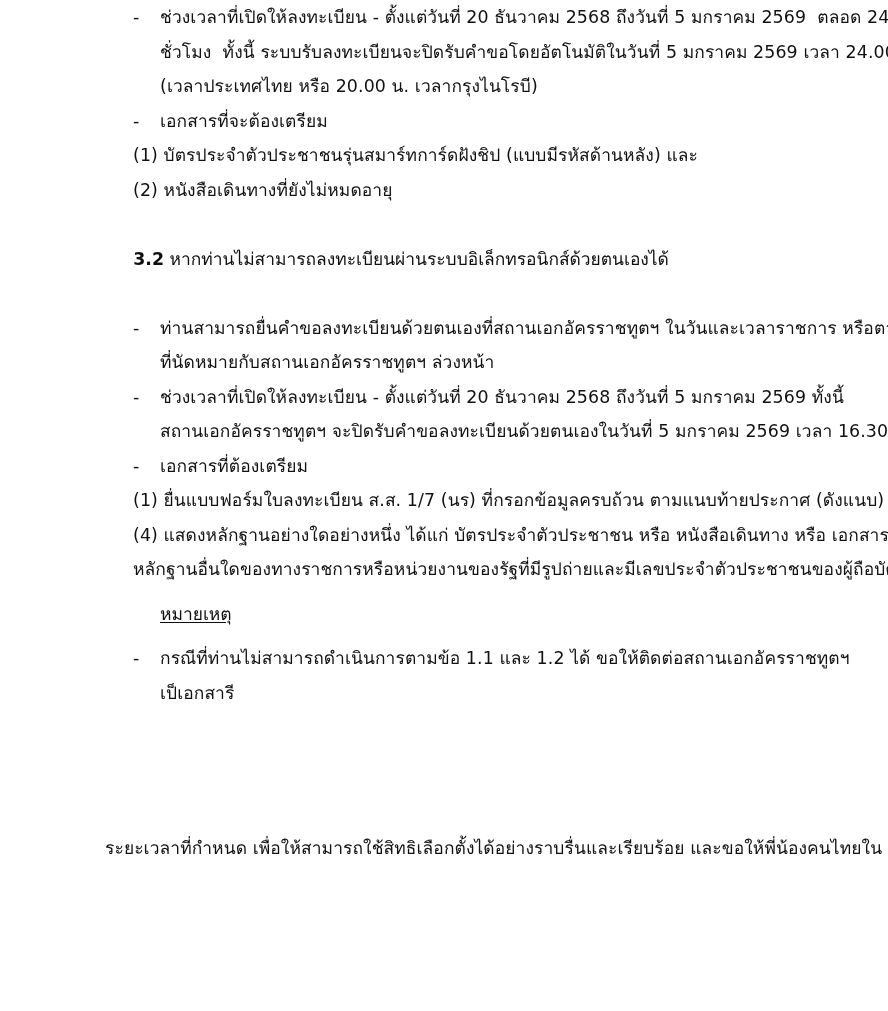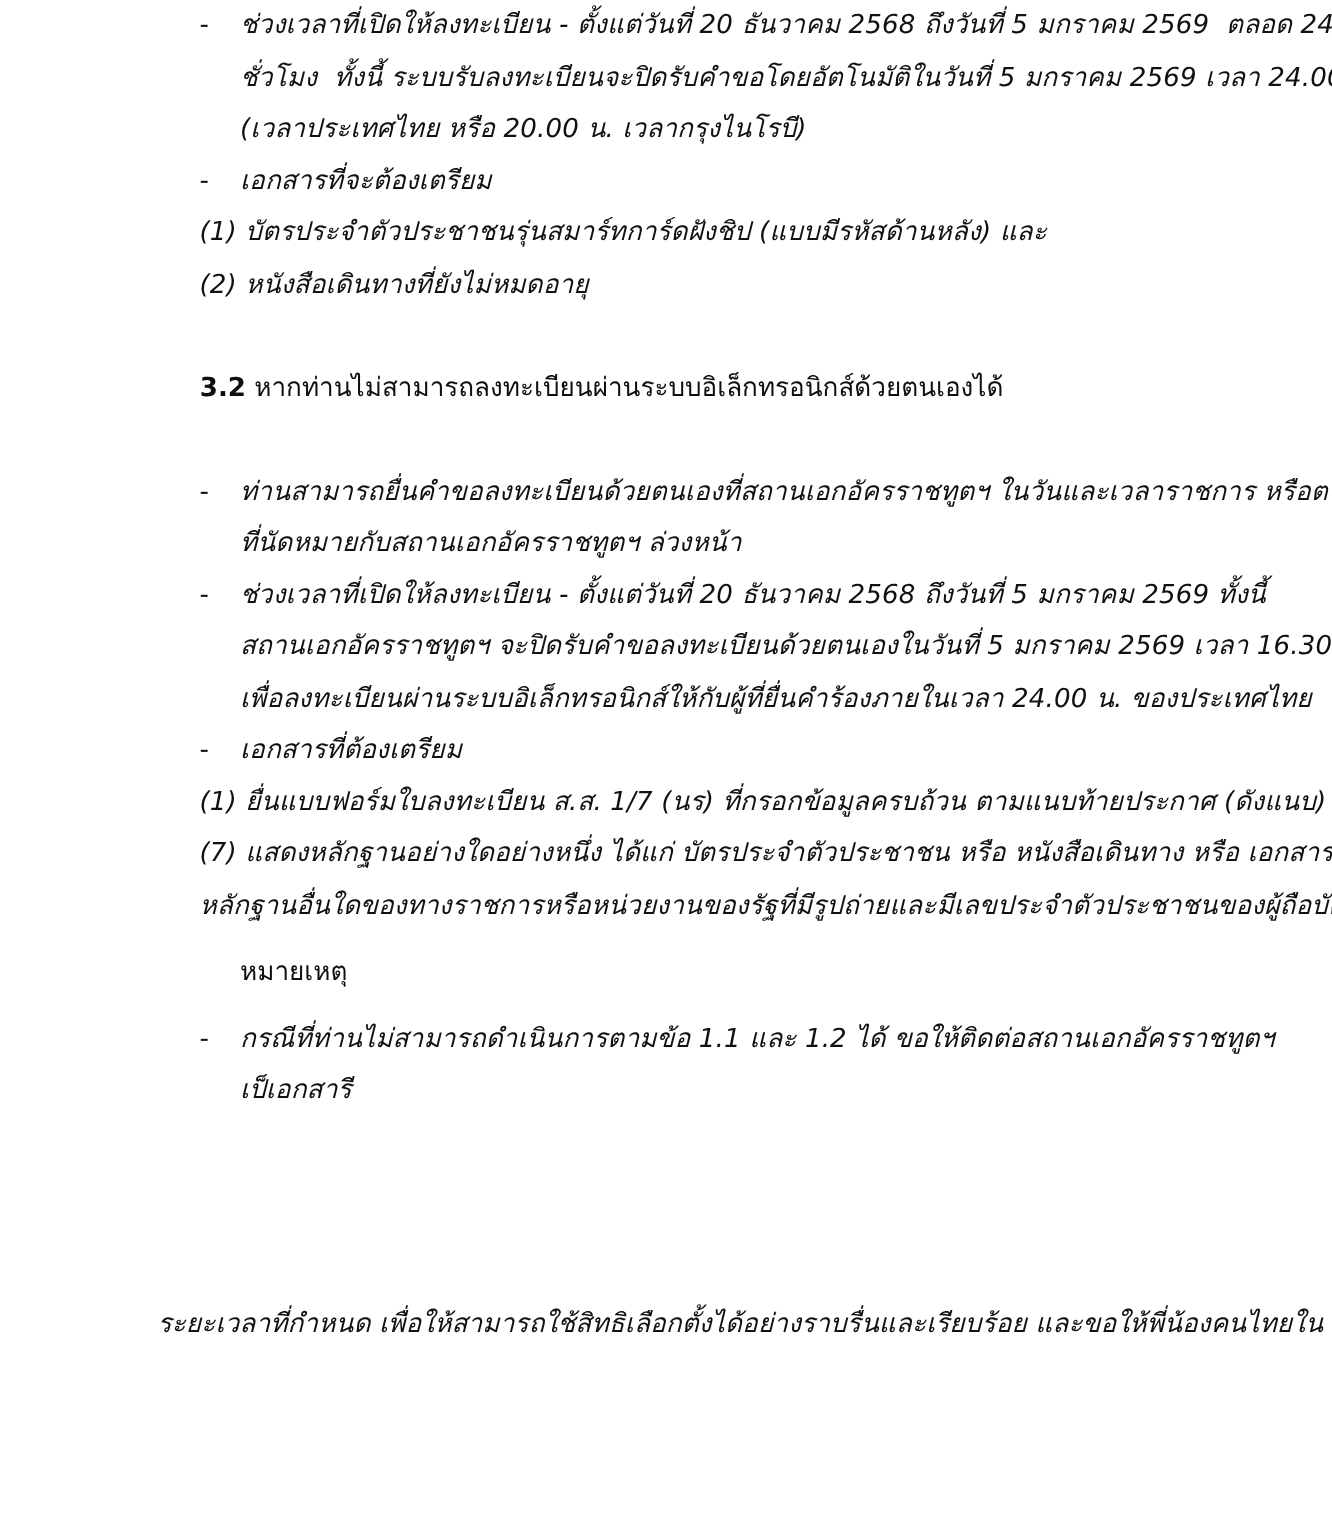--- a/index.html
+++ b/index.html
@@ -31,21 +31,20 @@
     width: 888px;
   }
 
   
   .line {
     font-size: 17.4px;
     line-height: 34.5px;
     letter-spacing: 0.1px;
     white-space: pre;
     color: #111111;
-    font-style: italic;
   }
 
   
   .bullet-block {
     position: relative;
     padding-left: 60px;   
     margin-left: 100px;   
   }
   .bullet-block .dash {
     position: absolute;
@@ -74,21 +73,21 @@
   }
   .section-head .num { text-decoration: none; font-weight: bold; }
   .section-head .u { text-underline-offset: 2px; }
 
   
   .note-head {
     margin-left: 160px;
     font-size: 17.4px;
     line-height: 34.5px;
   }
-  .note-head .u { text-underline-offset: 2px; }
+  .note-head .u { text-decoration: underline; text-underline-offset: 2px; }
 
   
   .para {
     margin-left: 105px;
     width: 700px;
     font-size: 17.4px;
     line-height: 34.5px;
     white-space: pre;
   }
   .para .line { display: block; }
@@ -128,33 +127,32 @@
     <div class="bullet-block">
       <span class="dash">-</span>
       <span class="line">ท่านสามารถยื่นคำขอลงทะเบียนด้วยตนเองที่สถานเอกอัครราชทูตฯ ในวันและเวลาราชการ หรือตามเวลา</span>
       <span class="line">ที่นัดหมายกับสถานเอกอัครราชทูตฯ ล่วงหน้า</span>
     </div>
 
     <div class="bullet-block">
       <span class="dash">-</span>
       <span class="line">ช่วงเวลาที่เปิดให้ลงทะเบียน - ตั้งแต่วันที่ 20 ธันวาคม 2568 ถึงวันที่ 5 มกราคม 2569 ทั้งนี้</span>
       <span class="line">สถานเอกอัครราชทูตฯ จะปิดรับคำขอลงทะเบียนด้วยตนเองในวันที่ 5 มกราคม 2569 เวลา 16.30 น.</span>
-      <span class="line">เพื่อลงทะเบียนผ่านระบบอิเล็กทรอนิกส์ให้กับผู้ที่ยื่นคำร้องภายในเวลา 24.00 น. ของประเทศไทย</span>
     </div>
 
     <div class="bullet-block">
       <span class="dash">-</span>
       <span class="line">เอกสารที่ต้องเตรียม</span>
     </div>
 
     <div class="num-item">
       <span class="line">(1) ยื่นแบบฟอร์มใบลงทะเบียน ส.ส. 1/7 (นร) ที่กรอกข้อมูลครบถ้วน ตามแนบท้ายประกาศ (ดังแนบ)</span>
     </div>
     <div class="num-item">
-      <span class="line">(7) แสดงหลักฐานอย่างใดอย่างหนึ่ง ได้แก่ บัตรประจำตัวประชาชน หรือ หนังสือเดินทาง หรือ เอกสาร</span>
+      <span class="line">(4) แสดงหลักฐานอย่างใดอย่างหนึ่ง ได้แก่ บัตรประจำตัวประชาชน หรือ หนังสือเดินทาง หรือ เอกสาร</span>
       <span class="line">หลักฐานอื่นใดของทางราชการหรือหน่วยงานของรัฐที่มีรูปถ่ายและมีเลขประจำตัวประชาชนของผู้ถือบัตร</span>
     </div>
 
     <div class="spacer-sm"></div>
 
     <div class="note-head">
       <span class="u">หมายเหตุ</span>
     </div>
 
     <div class="spacer-sm"></div>

